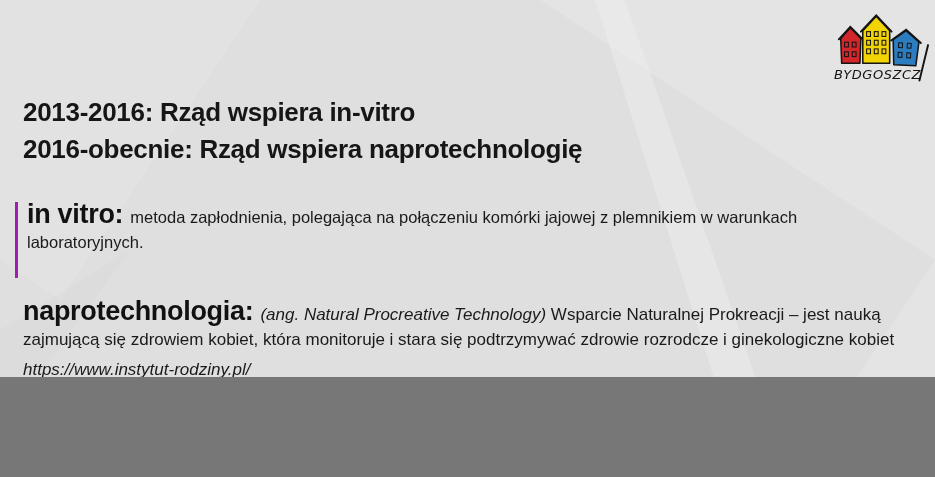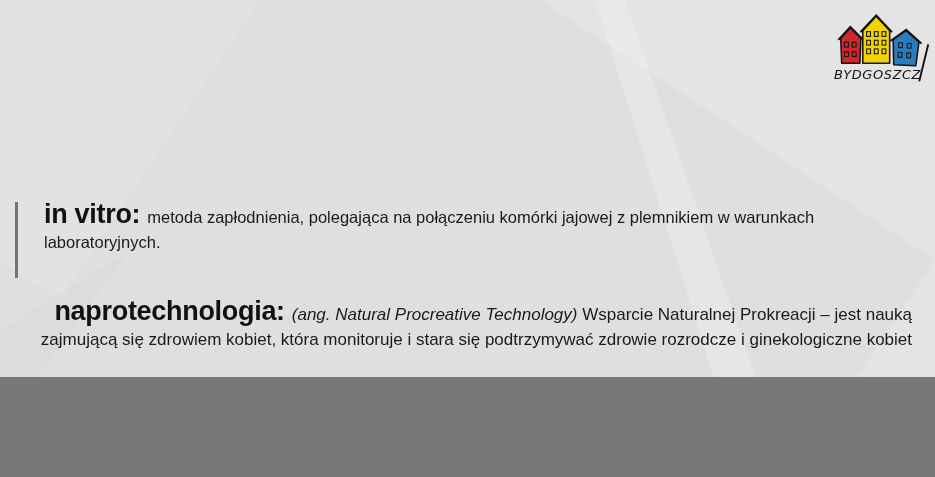--- a/index.html
+++ b/index.html
@@ -16,28 +16,27 @@
   .logo svg{width:100%;height:100%;display:block;}
   .slide-title{
     position:absolute;left:23px;top:94px;margin:0;
     font-size:26px;font-weight:700;line-height:37px;letter-spacing:-0.3px;
     color:#161616;
   }
   .def{position:absolute;font-size:16.5px;line-height:25px;}
   .def p{margin:0;}
   .def-invitro{
     left:15px;top:202px;width:828px;min-height:76px;
-    border-left:3px solid #737373;
-    padding-left:26px;box-sizing:border-box;
+    border-left:3px solid #a21caf;
+    padding-left:9px;box-sizing:border-box;
   }
   .def-napro{
     left:15px;top:299px;width:897px;
     padding-left:8px;box-sizing:border-box;
     font-size:17px;
-    text-align:right;
   }
   .term{
     font-weight:700;font-size:27px;letter-spacing:-0.3px;
     margin-right:7px;color:#111;
   }
   .italic{font-style:italic;}
   .url{font-style:italic;margin-top:5px;font-size:17px;}
 </style>
 </head>
 <body>
@@ -87,27 +86,32 @@
         <rect x="76" y="36" width="4" height="5" fill="none" stroke="#141414" stroke-width="1.1"></rect>
         <rect x="67" y="46" width="4" height="5" fill="none" stroke="#141414" stroke-width="1.1"></rect>
         <rect x="76" y="46" width="4" height="5" fill="none" stroke="#141414" stroke-width="1.1"></rect>
       </g>
 
       <text x="0" y="73" font-family="DejaVu Sans, sans-serif" font-size="13.5" font-style="italic" letter-spacing="0.6" fill="#141414">BYDGOSZCZ</text>
       <path d="M89,75 L98,38" stroke="#141414" stroke-width="2" fill="none" stroke-linecap="round"></path>
     </svg>
   </div>
 
+  <h1 class="slide-title">
+    <div>2013-2016: Rząd wspiera in-vitro</div>
+    <div>2016-obecnie: Rząd wspiera naprotechnologię</div>
+  </h1>
 
   <div class="def def-invitro">
     <p>
       <span class="term">in vitro:</span><span>metoda zapłodnienia, polegająca na połączeniu komórki jajowej z plemnikiem w warunkach laboratoryjnych.</span>
     </p>
   </div>
 
   <div class="def def-napro">
     <p>
       <span class="term">naprotechnologia:</span><span class="italic">(ang. Natural Procreative Technology)</span>
       <span>Wsparcie Naturalnej Prokreacji – jest nauką zajmującą się zdrowiem kobiet, która monitoruje i stara się podtrzymywać zdrowie rozrodcze i ginekologiczne kobiet</span>
     </p>
+    <div class="url">https://www.instytut-rodziny.pl/</div>
   </div>
 
 </div>
 
 </body></html>

